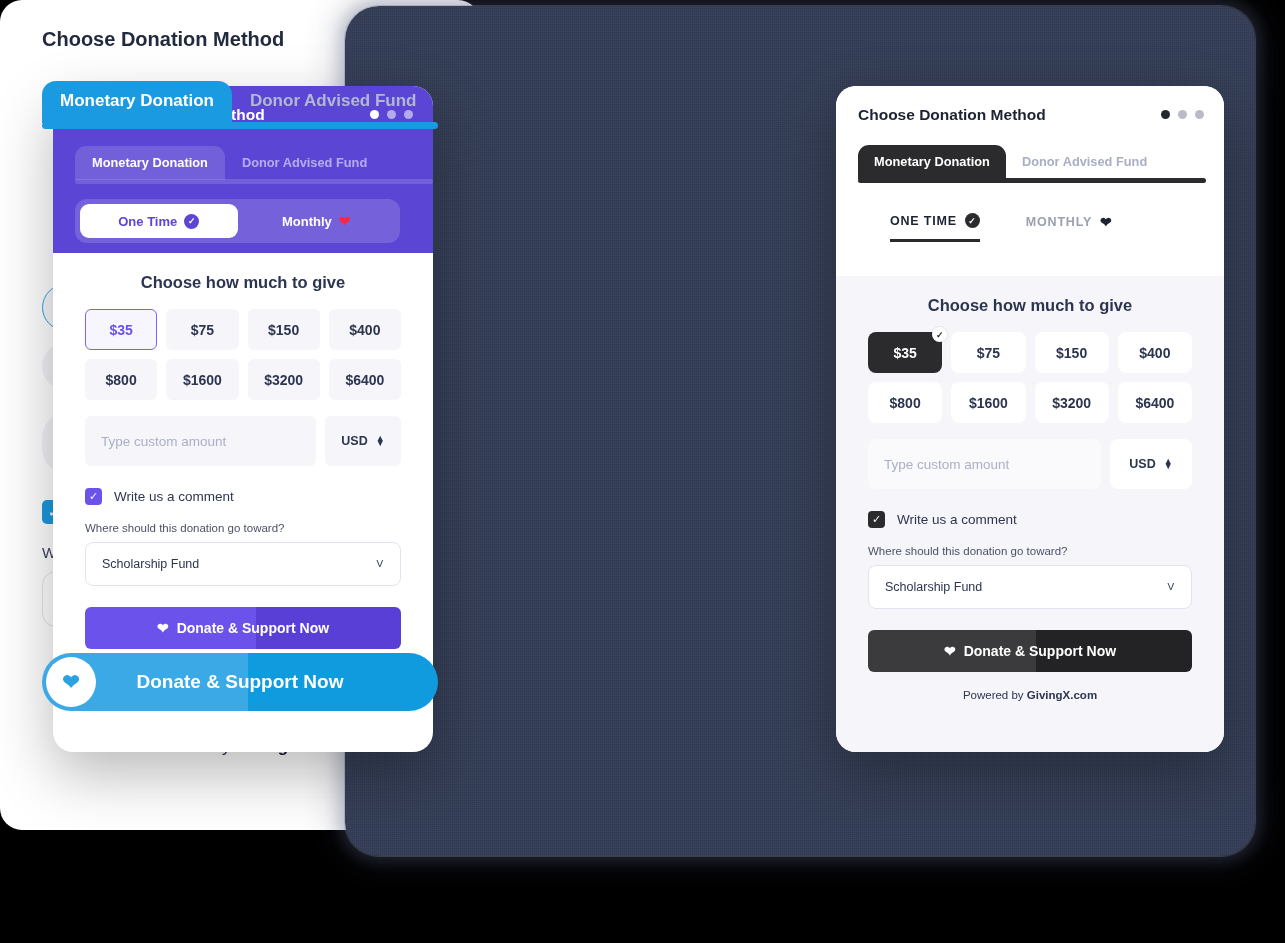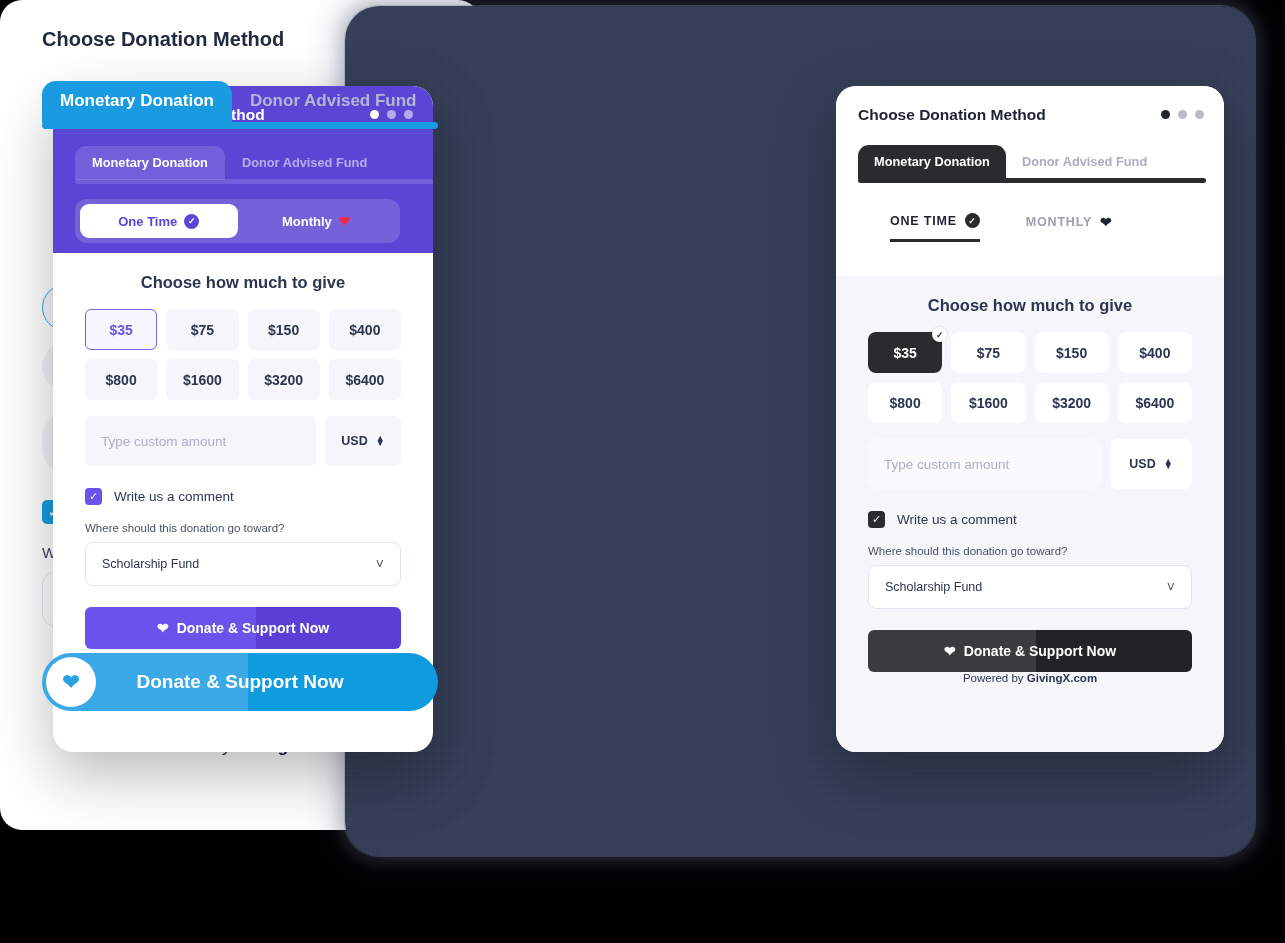--- a/index.html
+++ b/index.html
@@ -192,21 +192,21 @@
   .dk-cur { width: 82px; background: #ffffff; border-radius: 8px; height: 50px; display: flex; align-items: center; justify-content: center; gap: 8px; font-size: 12.5px; font-weight: bold; color: #2c3550; }
   .dk-chk { display: flex; align-items: center; gap: 12px; margin-top: 22px; }
   .cbox.dark { background: #2b2b2d; }
   .dk-select { margin-top: 8px; height: 44px; border: 1px solid #e2e3f0; background: #fff; border-radius: 8px; display: flex; align-items: center; justify-content: space-between; padding: 0 16px; font-size: 12.5px; color: #2c3550; }
   .dk-btn {
     margin-top: 21px; height: 42px; border-radius: 6px;
     background: linear-gradient(90deg, #3b3b3d 0%, #3b3b3d 52%, #232325 52%, #232325 100%);
     color: #fff; font-size: 14px; font-weight: bold;
     display: flex; align-items: center; justify-content: center; gap: 8px;
   }
-  .dk-pow { text-align: center; font-size: 11.5px; color: #2c3550; margin-top: 0; }
+  .dk-pow { text-align: center; font-size: 11.5px; color: #2c3550; margin-top: 17px; }
 
   
   .card-center {
     left: 397px; top: 0px;
     width: 480px; height: 830px;
     border-radius: 22px;
     box-shadow: 0 30px 90px rgba(0,0,0,.38);
     background: #fff;
     padding: 28px 42px 0 42px;
   }

